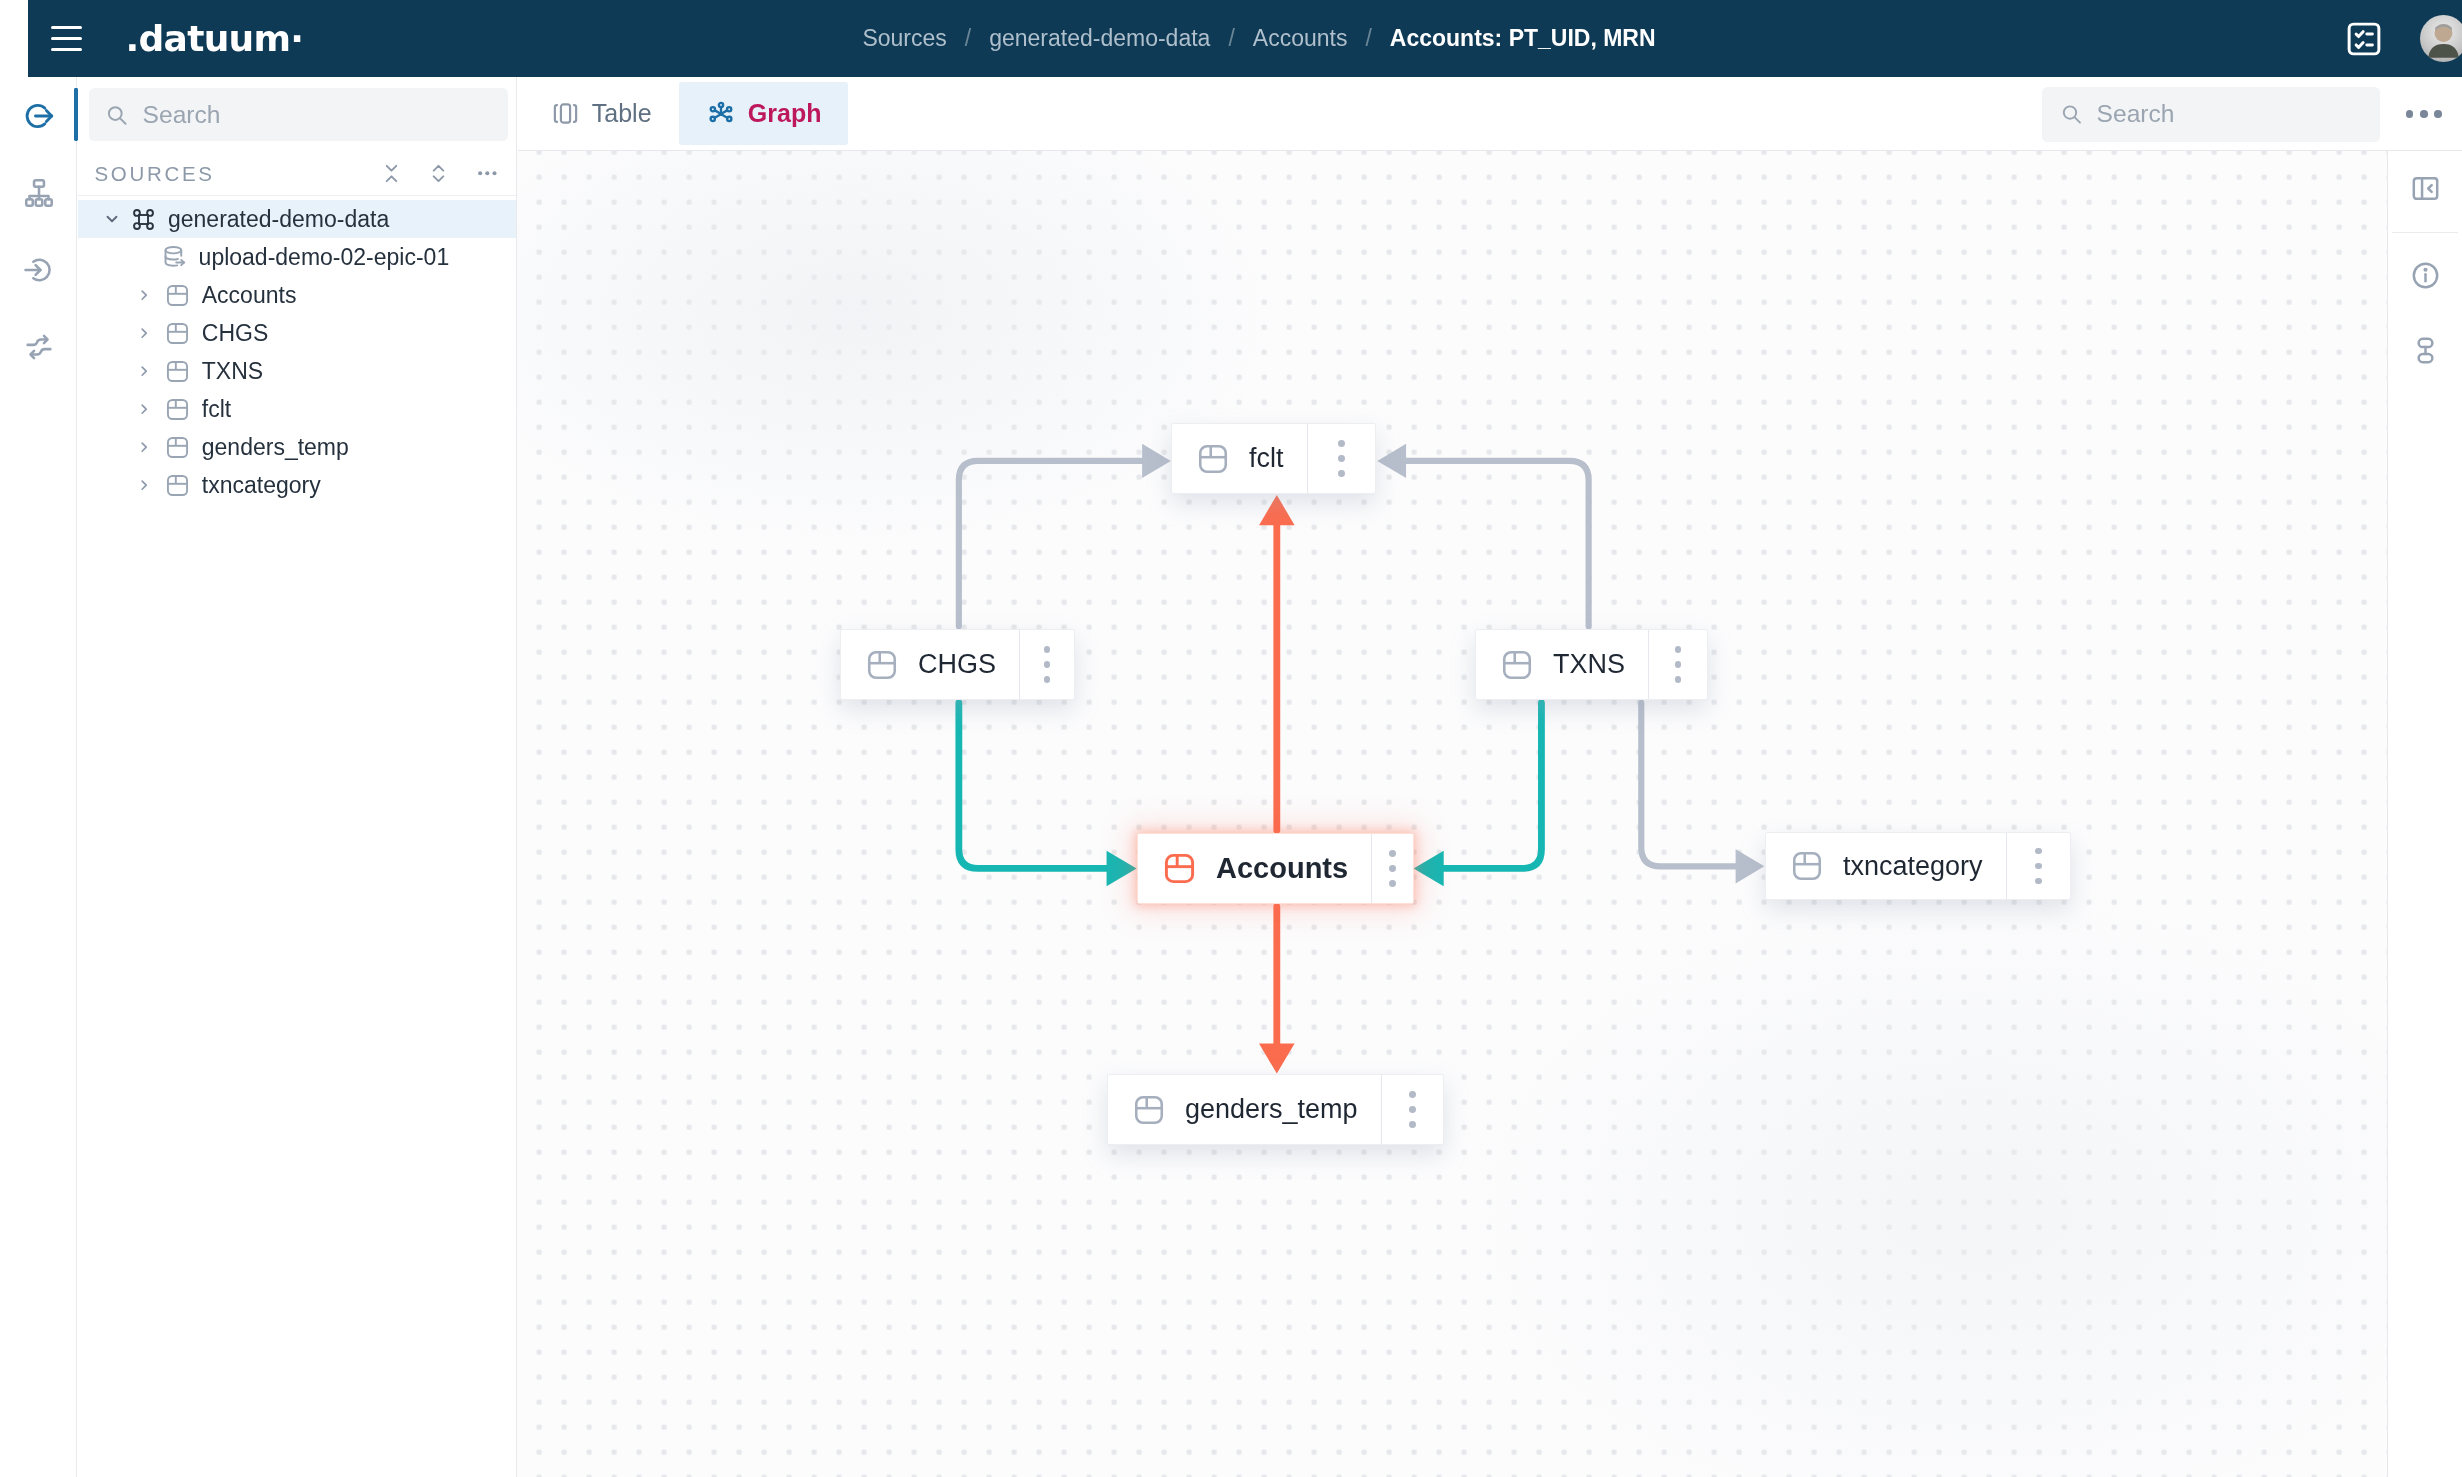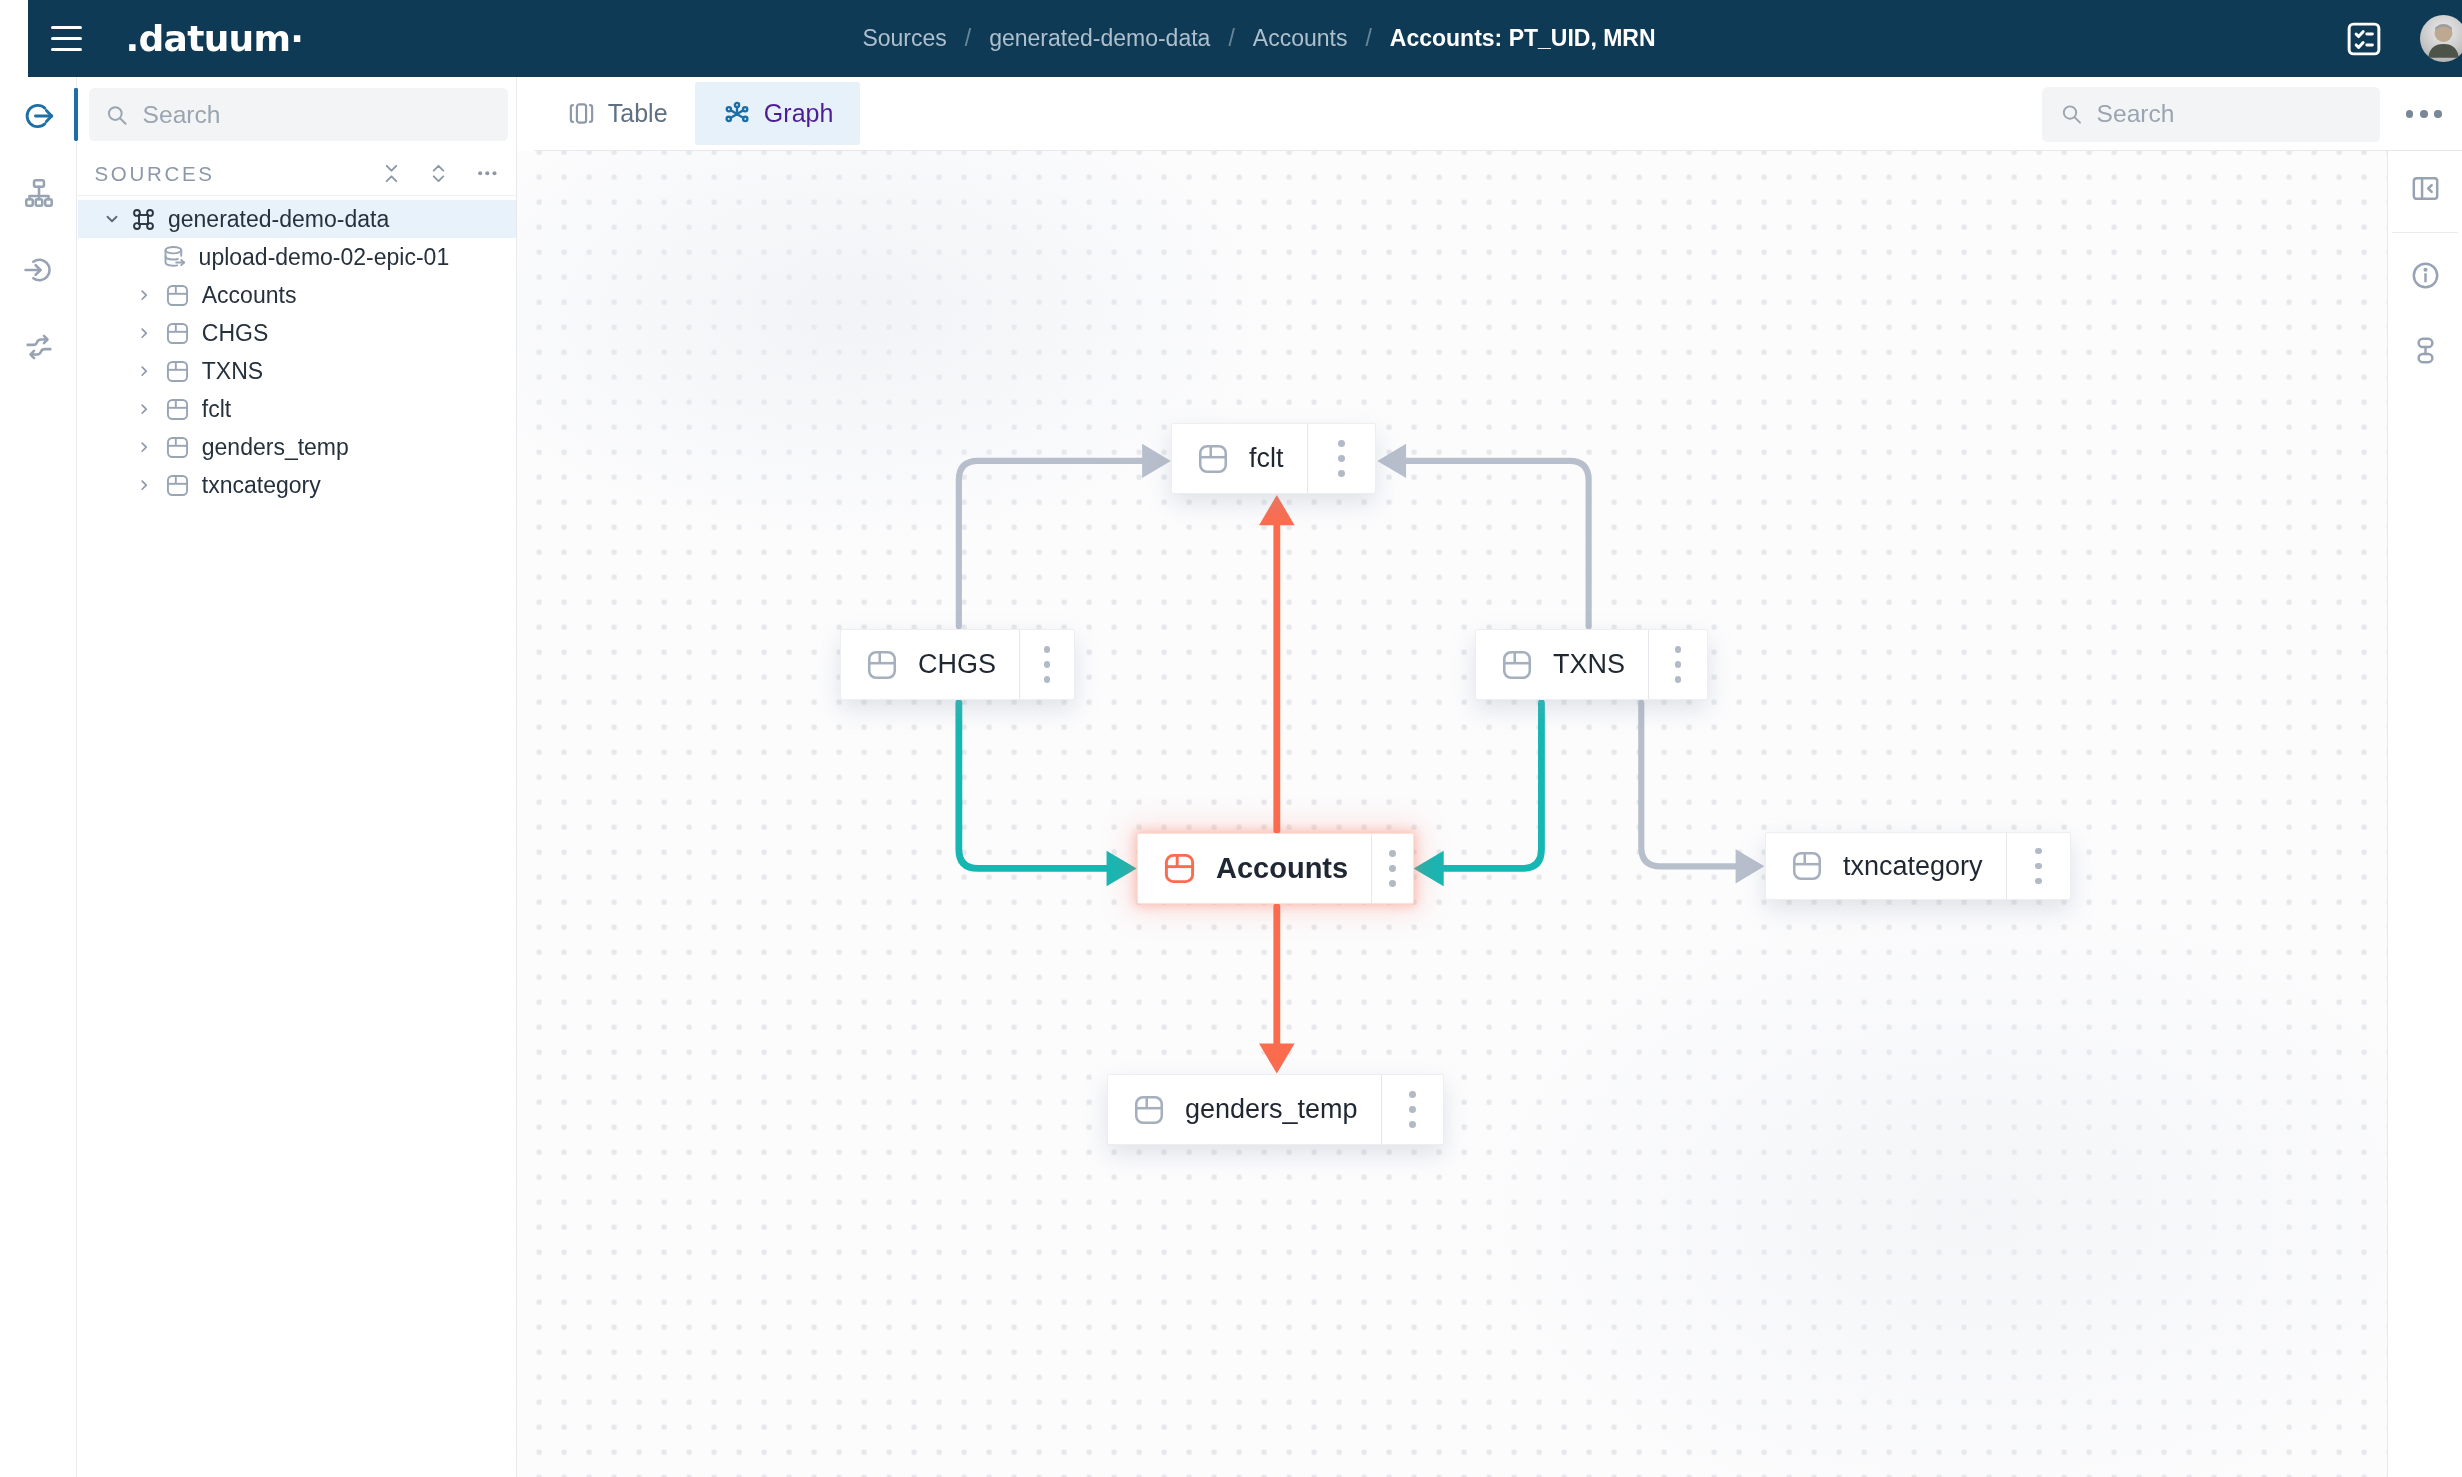--- a/index.html
+++ b/index.html
@@ -57,25 +57,25 @@
   .tree-row { height:38px; display:flex; align-items:center; font-size:23px; color:#26313E; cursor:pointer; }
   .tree-row.selected { background:#E8F2FB; }
   .tw { display:flex; align-items:center; justify-content:center; flex:none; }
   .chev { width:19px; }
   .t-icon { width:30px; }
   .tree-label { margin-left:9.6px; white-space:nowrap; }
 
   
   .main { position:absolute; left:516px; top:77px; right:0; bottom:0; background:#fff;
     border-left:1.4px solid #E8EAEE; }
-  .view-toolbar { position:absolute; left:17px; top:0; right:0; height:74px; background:#fff;
+  .view-toolbar { position:absolute; left:1px; top:0; right:0; height:74px; background:#fff;
     border-bottom:1.4px solid #E6E8EC; display:flex; align-items:center; z-index:25; }
   .tab { display:flex; align-items:center; gap:12.3px; font-size:25px; height:74px; padding:0 27px; cursor:pointer; }
   .tab.inactive { color:#5E7081; }
-  .tab.active { color:#4c1d95; font-weight:400; background:#E7F1FA; height:63px; margin-top:0; border-radius:2.7px;text-align:center; }
+  .tab.active { color:#be185d; font-weight:700; background:#E7F1FA; height:63px; margin-top:0; border-radius:2.7px;text-align:center; }
   .toolbar-right { position:absolute; right:82px; top:9.6px; display:flex; align-items:center; }
   .canvas-search { width:338px; height:55px; background:#F3F4F6; border-radius:5.5px;
     display:flex; align-items:center; padding:0 18px; gap:13.7px; }
   .canvas-search input { border:none; outline:none; background:transparent; font-size:24.6px; width:100%;
     color:#3C4856; font-family:"Liberation Sans",sans-serif; }
   .canvas-search input::placeholder { color:#9AA5B1; }
   .more-btn { position:absolute; right:9.6px; top:18px; width:57px; height:38px;
     display:flex; align-items:center; justify-content:center; gap:6.8px; cursor:pointer; }
   .more-btn i { width:7.5px; height:7.5px; border-radius:50%; background:#7A8799; }
 

